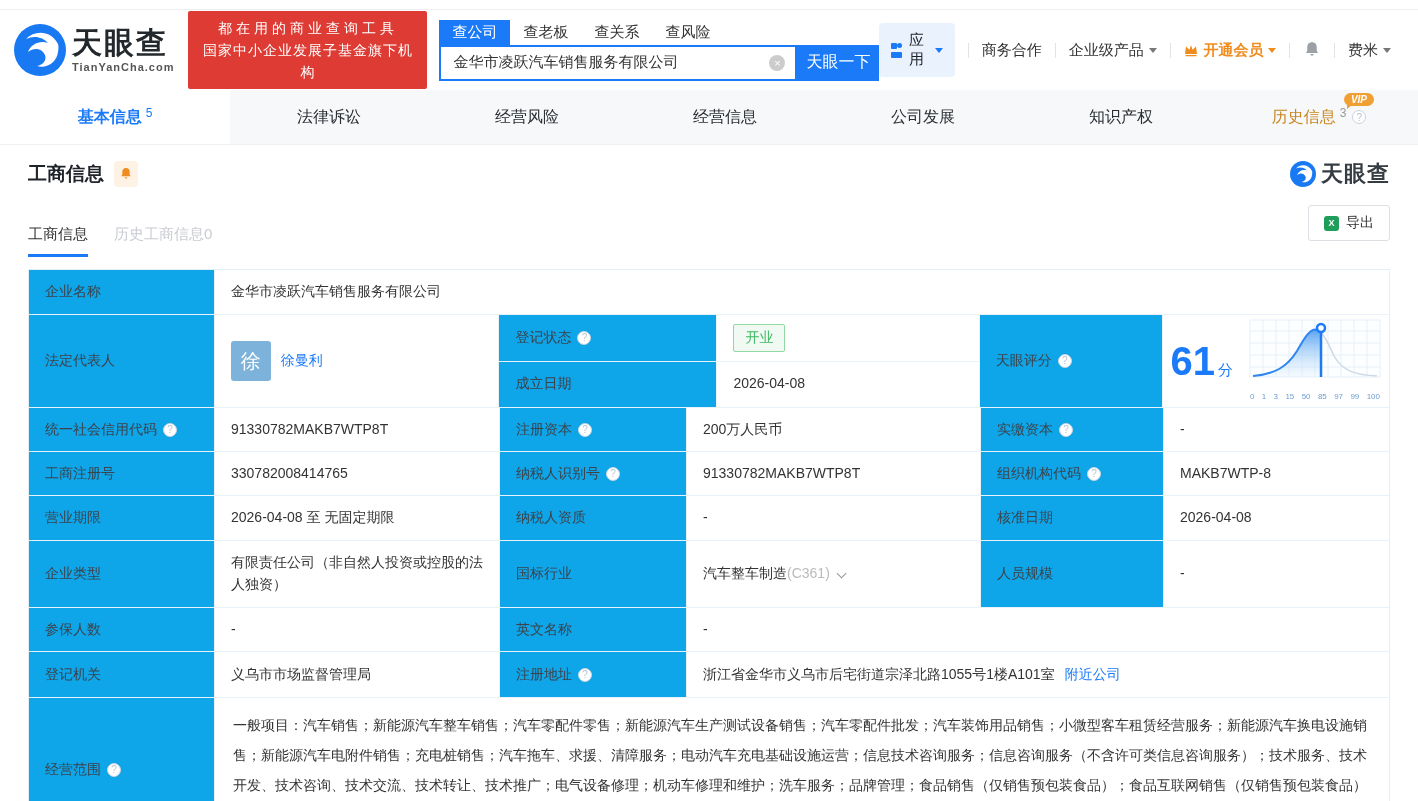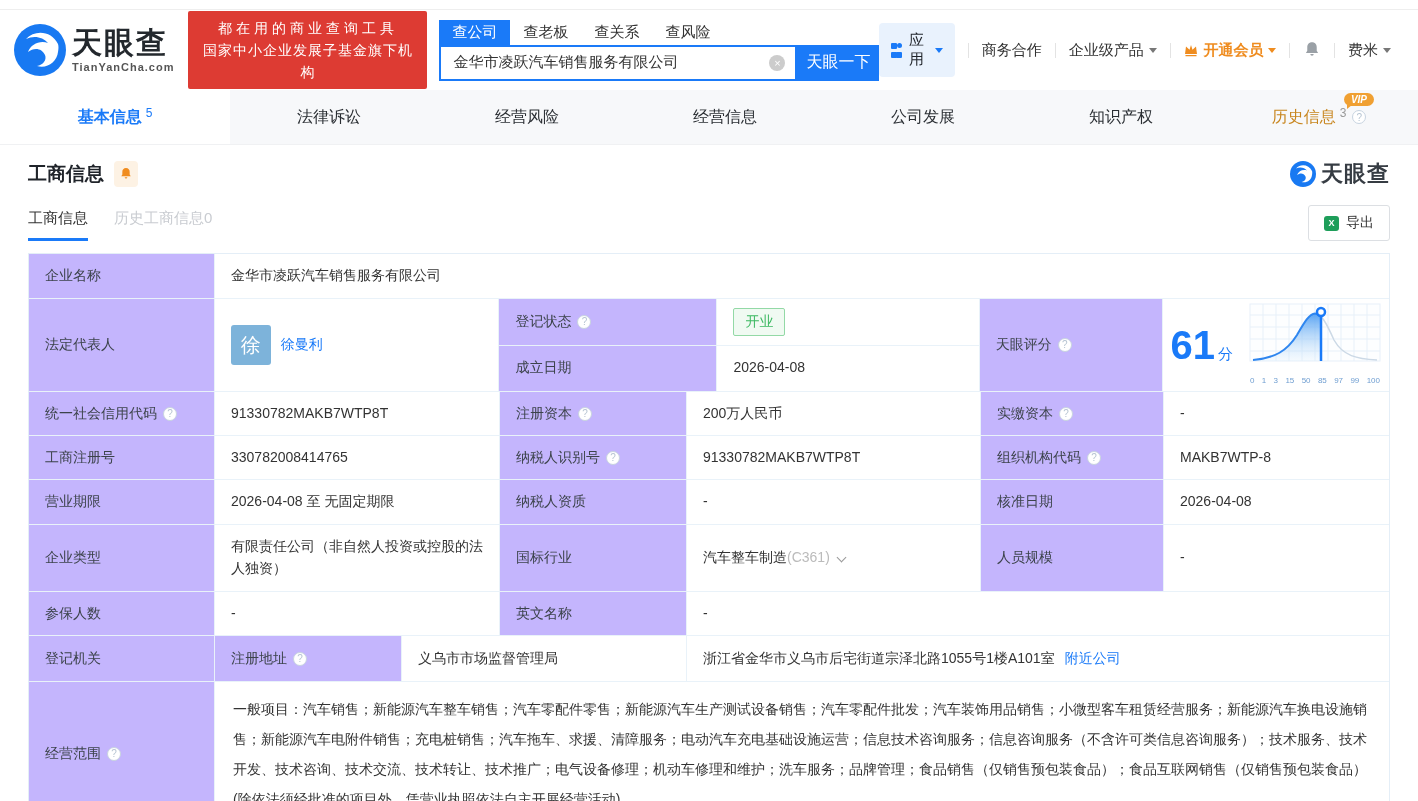--- a/index.html
+++ b/index.html
@@ -62,30 +62,30 @@
   .bell-chip { margin-left:10px; width:24px; height:26px; background:#fdf2e4; border-radius:4px; display:flex; align-items:center; justify-content:center; cursor:pointer; }
   .bell-chip svg { width:14px; height:14px; }
   .watermark { margin-left:auto; display:flex; align-items:center; }
   .watermark svg { width:26px; height:26px; }
   .wm-text { font-size:22px; font-weight:bold; color:#363c43; margin-left:5px; letter-spacing:1px;}
 
   .subtab-row { margin-top:16px; display:flex; align-items:flex-end; }
   .subtab { font-size:15px; color:#333; padding-bottom:13px; position:relative; cursor:pointer; }
   .subtab.active::after { content:""; position:absolute; left:0; right:0; bottom:0; height:3px; background:#1a7af8; }
   .subtab.dim { margin-left:26px; color:#c9ccd1; }
-  .export-btn { margin-left:auto; margin-bottom:0; display:flex; align-items:center; border:1px solid #dcdfe3; border-radius:3px; background:#fff; padding:8px 15px; font-size:14px; color:#333; cursor:pointer; font-family:inherit; }
+  .export-btn { margin-left:auto; margin-bottom:16px; display:flex; align-items:center; border:1px solid #dcdfe3; border-radius:3px; background:#fff; padding:8px 15px; font-size:14px; color:#333; cursor:pointer; font-family:inherit; }
   .xls-icon { width:15px; height:15px; background:#1e9e5a; border-radius:3px; color:#fff; font-size:9px; font-weight:bold; display:flex; align-items:center; justify-content:center; margin-right:7px; }
   .xls-icon::after { content:"X"; }
 
   
   .tbl { margin-top:12px; border:1px solid #e4eef7; border-bottom:none; }
   .trow { display:flex; align-items:stretch; }
   .cell { display:flex; align-items:center; padding:4px 16px; font-size:14px; color:#333; border-right:1px solid #e9f2f9; border-bottom:1px solid #e9f2f9; line-height:1.55; }
   .cell.last { border-right:none; }
-  .lbl { background:#c4b5fd; color:#3c434b; }
+  .lbl { background:#0ea5e9; color:#3c434b; }
   .c1{width:186px;} .c2{width:285px;} .c3{width:187px;} .c4{width:294px;} .c5{width:183px;} .c6{flex:1;}
   .h44{min-height:44px;} .h45{min-height:45px;} .h46{min-height:46px;} .h67{min-height:67px;}
   .mid { width:481px; display:flex; flex-direction:column; }
   .mid .subrow { flex:1; display:flex; align-items:stretch; }
   .mid .sl { width:218px; }
   .mid .sv { flex:1; }
   .link { color:#1a7af8; cursor:pointer; }
   .avatar { width:40px; height:40px; background:#7db3da; border-radius:3px; color:#fff; font-size:20px; display:flex; align-items:center; justify-content:center; margin-right:10px; }
   .badge-open { border:1px solid #93d9a6; background:#f0faf2; color:#3eb963; font-size:14px; padding:2px 11px; border-radius:2px; }
   .gray { color:#bbb; }
@@ -381,25 +381,25 @@
 
       <div class="trow">
         <div class="cell lbl c1 h44">参保人数</div>
         <div class="cell c2 h44">-</div>
         <div class="cell lbl c3 h44">英文名称</div>
         <div class="cell c6 last h44">-</div>
       </div>
 
       <div class="trow">
         <div class="cell lbl c1 h46">登记机关</div>
+        <div class="cell c2 h46">义乌市市场监督管理局</div>
         <div class="cell lbl c3 h46">
           <span>注册地址</span>
           <span class="qicon"></span>
         </div>
-        <div class="cell c2 h46">义乌市市场监督管理局</div>
         <div class="cell c6 last h46 addr-val">
           <span>浙江省金华市义乌市后宅街道宗泽北路1055号1楼A101室</span>
           <span class="link">附近公司</span>
         </div>
       </div>
 
       <div class="trow">
         <div class="cell lbl c1">
           <span>经营范围</span>
           <span class="qicon"></span>

